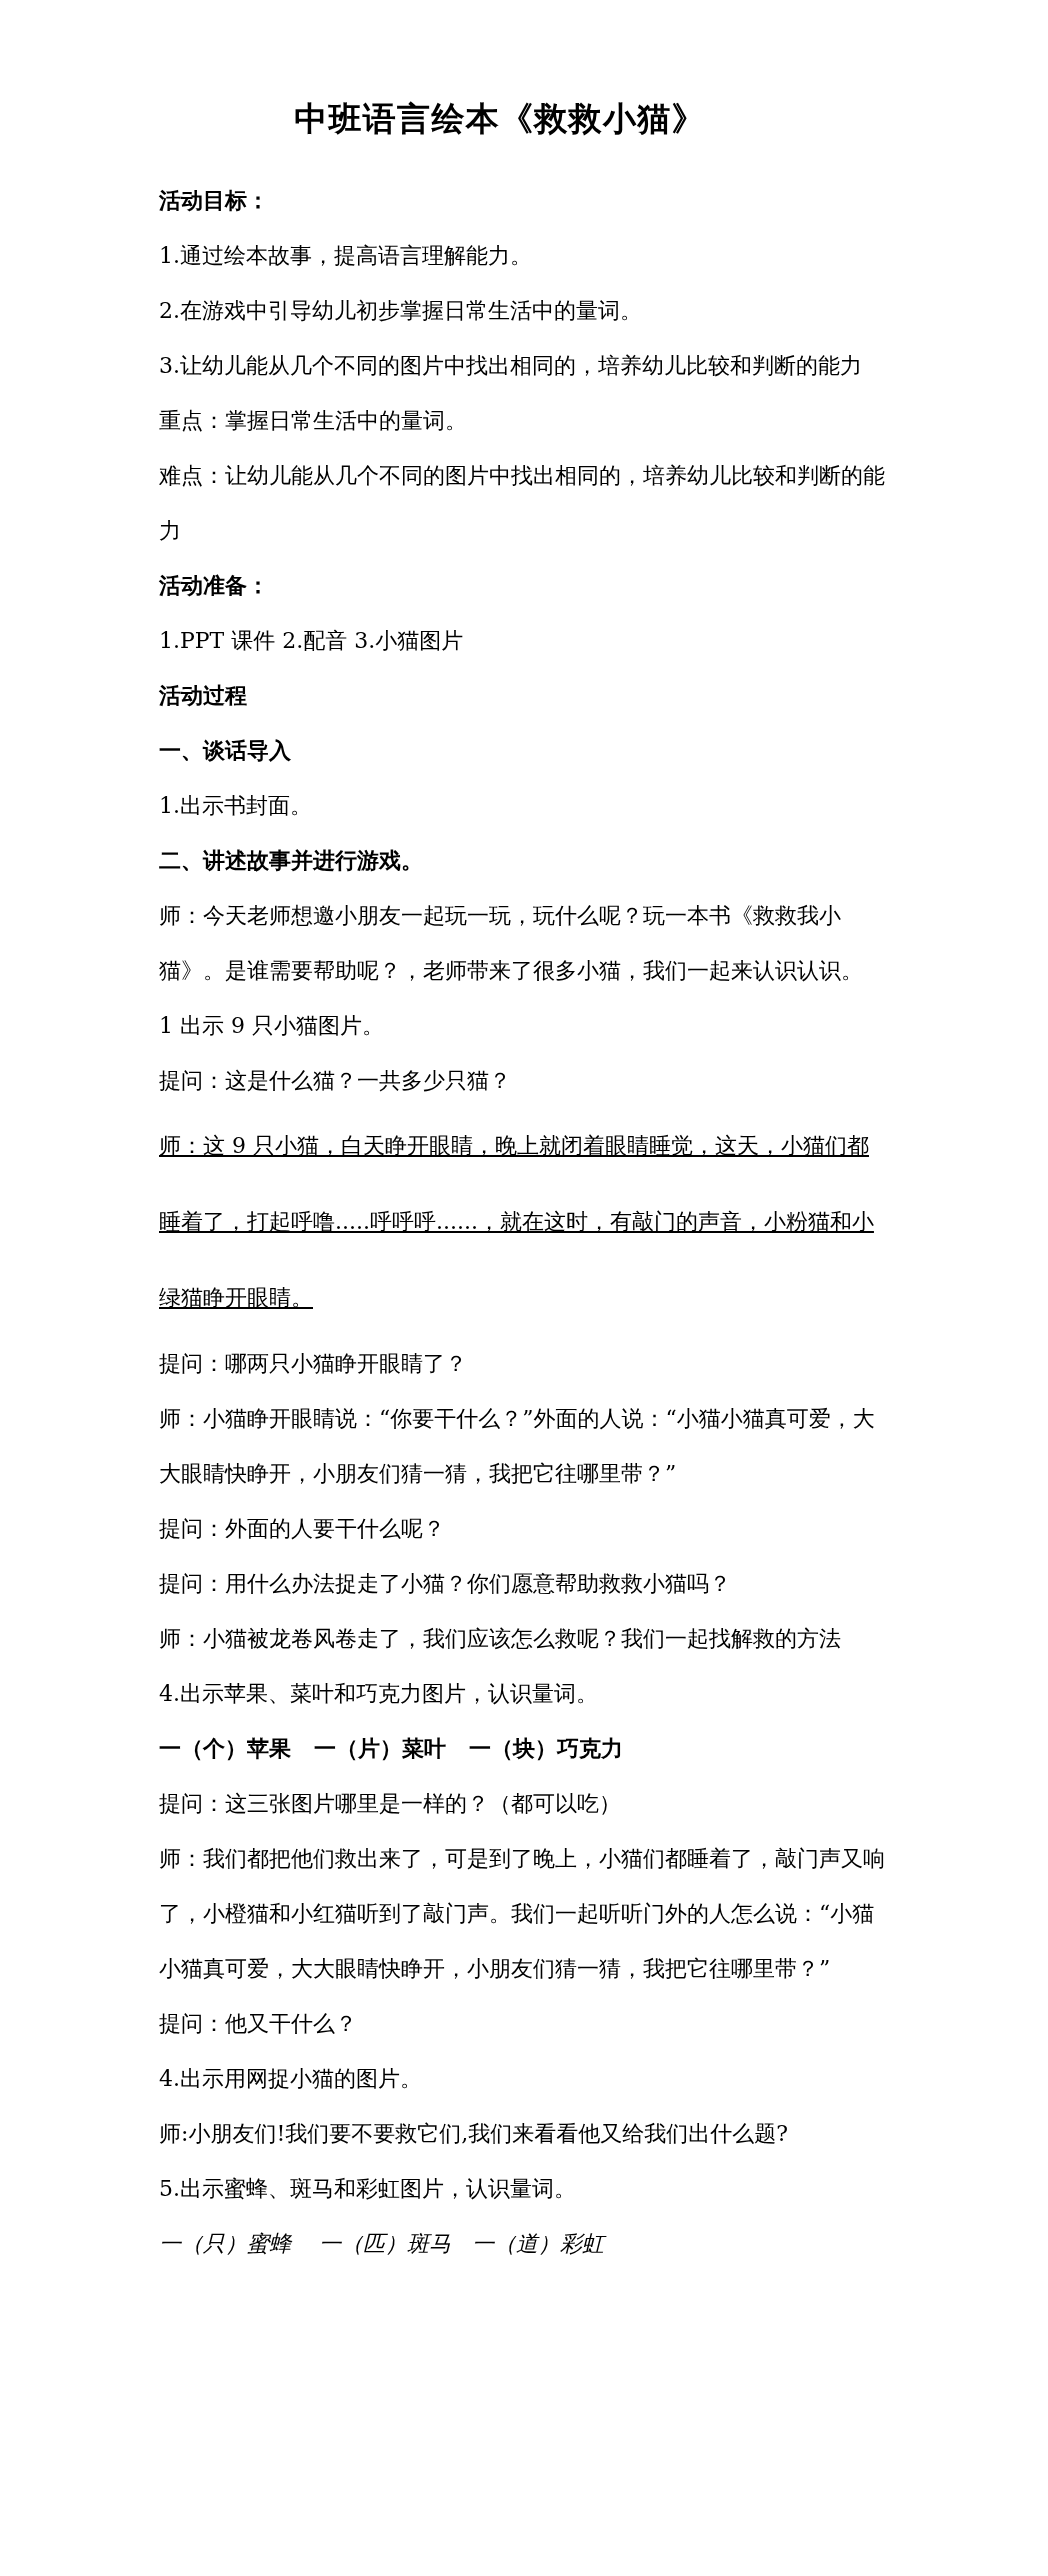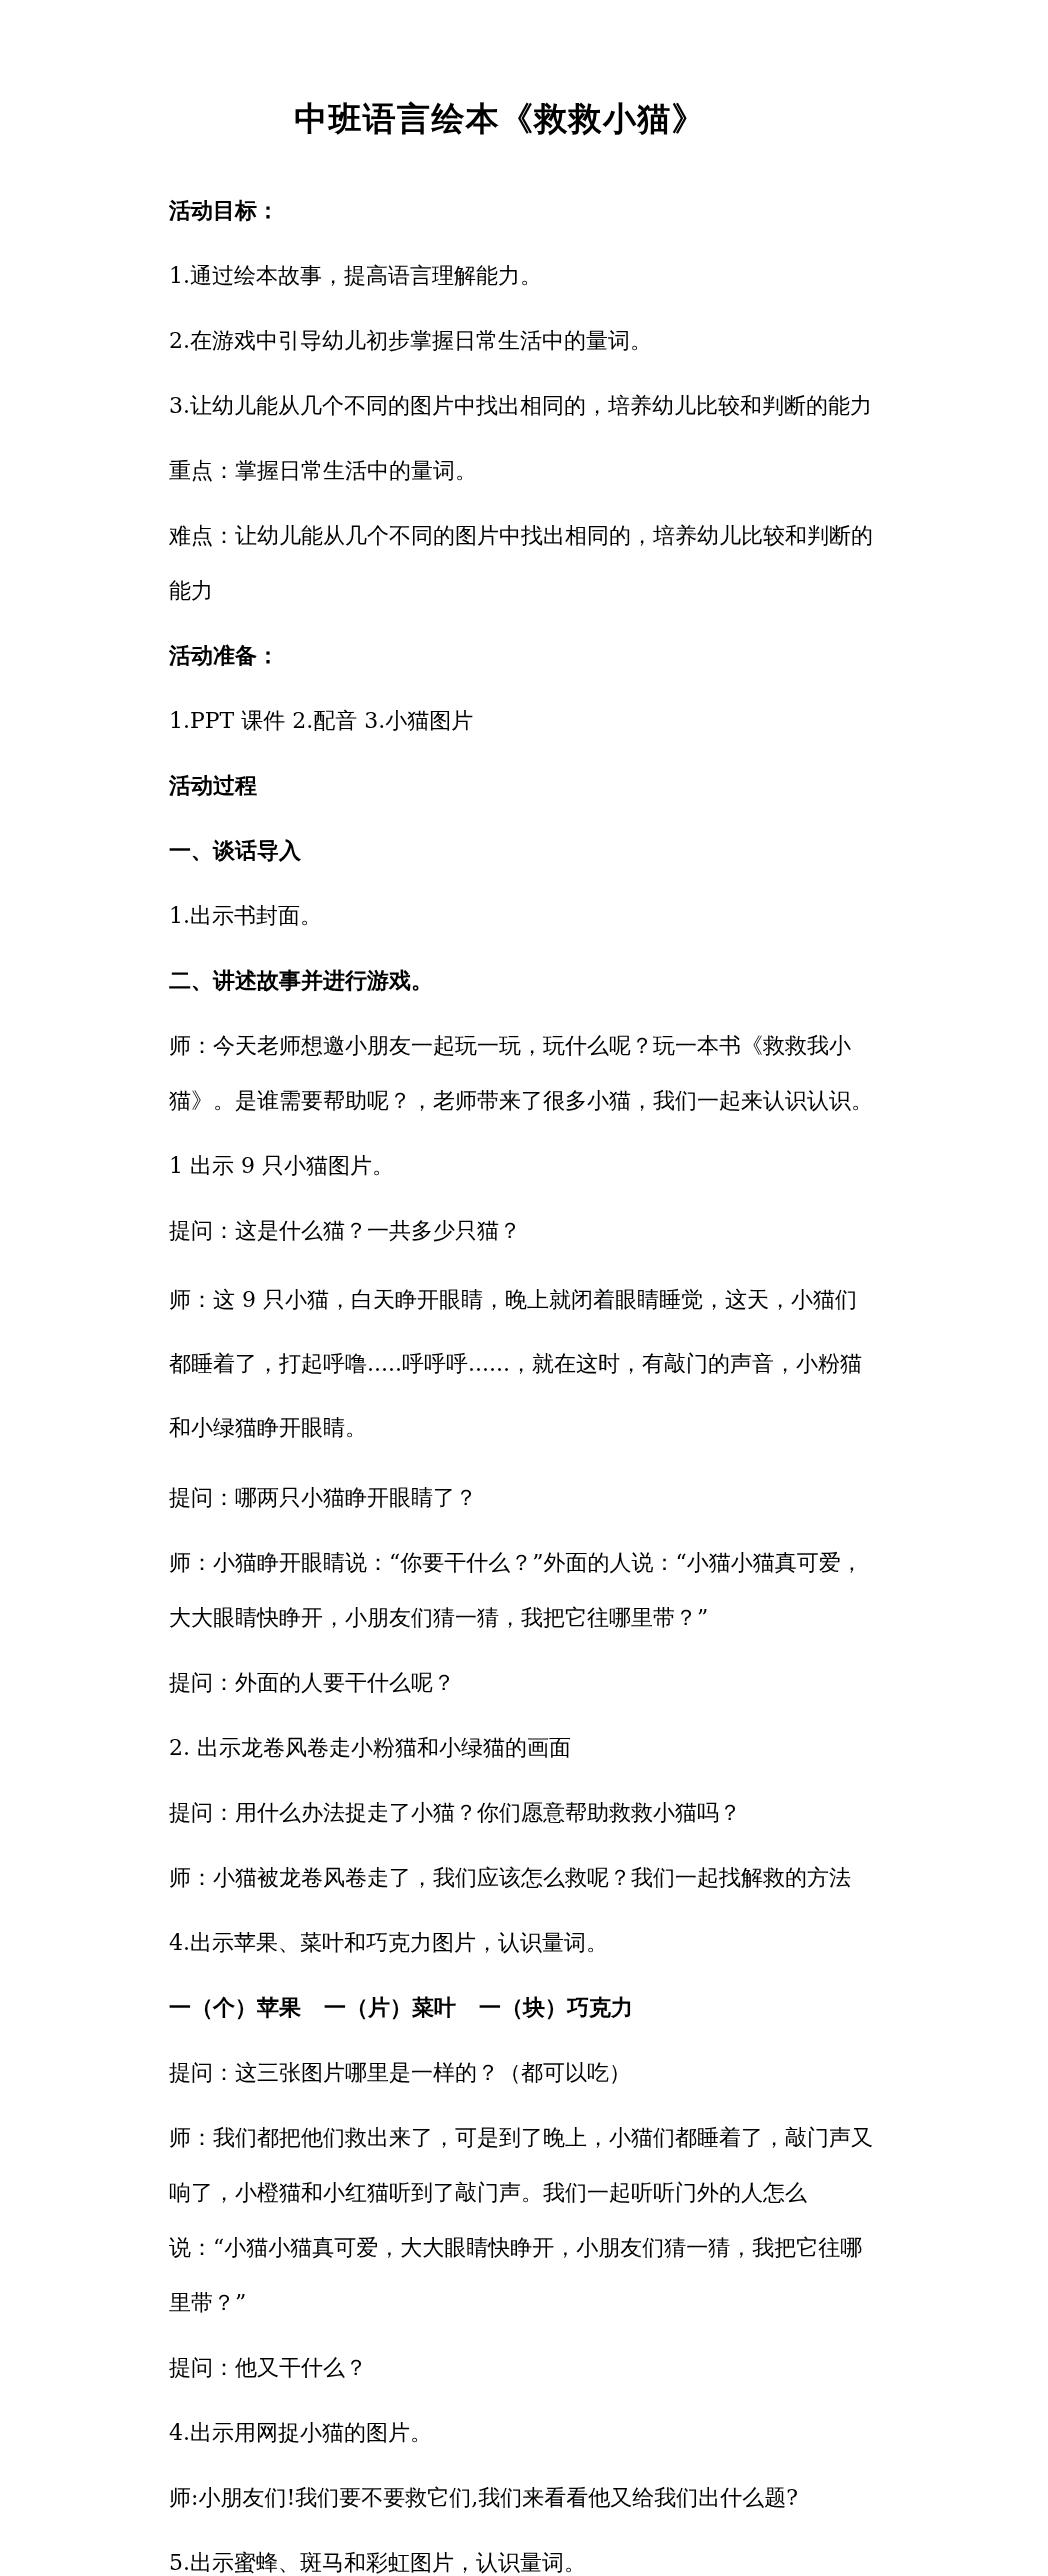--- a/index.html
+++ b/index.html
@@ -29,21 +29,21 @@
   }
   .content {
     position: absolute;
     left: 159px;
     top: 173px;
     width: 727px;
   }
   .p {
     font-size: 22px;
     line-height: 55px;
-    margin: 10px;
+    margin: 0;
     white-space: normal;
     word-break: break-all;
   }
   .p.bold { font-weight: bold; }
 </style>
 </head>
 <body>
 
 <div class="page">
   <div class="title">中班语言绘本《救救小猫》</div>
@@ -57,25 +57,24 @@
     <p class="p">难点：让幼儿能从几个不同的图片中找出相同的，培养幼儿比较和判断的能力</p>
     <p class="p bold">活动准备：</p>
     <p class="p">1.PPT 课件  2.配音  3.小猫图片</p>
     <p class="p bold">活动过程</p>
     <p class="p bold">一、谈话导入</p>
     <p class="p">1.出示书封面。</p>
     <p class="p bold">二、讲述故事并进行游戏。</p>
     <p class="p">师：今天老师想邀小朋友一起玩一玩，玩什么呢？玩一本书《救救我小猫》。是谁需要帮助呢？，老师带来了很多小猫，我们一起来认识认识。</p>
     <p class="p">1 出示 9 只小猫图片。</p>
     <p class="p">提问：这是什么猫？一共多少只猫？</p>
-    <p class="p" style="line-height:64px;">师：这 9 只小猫，白天睁开眼睛，晚上就闭着眼睛睡觉，这天，小猫们都睡着了，打起呼噜.....呼呼呼......，就在这时，有敲门的声音，小粉猫和小绿猫睁开眼睛。</p>
+    <p class="p" style="line-height:76px;text-decoration:underline;">师：这 9 只小猫，白天睁开眼睛，晚上就闭着眼睛睡觉，这天，小猫们都睡着了，打起呼噜.....呼呼呼......，就在这时，有敲门的声音，小粉猫和小绿猫睁开眼睛。</p>
     <p class="p">提问：哪两只小猫睁开眼睛了？</p>
     <p class="p">师：小猫睁开眼睛说：“你要干什么？”外面的人说：“小猫小猫真可爱，大大眼睛快睁开，小朋友们猜一猜，我把它往哪里带？”</p>
     <p class="p">提问：外面的人要干什么呢？</p>
-    <p class="p">2. 出示龙卷风卷走小粉猫和小绿猫的画面</p>
     <p class="p">提问：用什么办法捉走了小猫？你们愿意帮助救救小猫吗？</p>
     <p class="p">师：小猫被龙卷风卷走了，我们应该怎么救呢？我们一起找解救的方法</p>
     <p class="p">4.出示苹果、菜叶和巧克力图片，认识量词。</p>
     <p class="p" style="white-space:pre;font-weight:bold;">一（个）苹果   一（片）菜叶   一（块）巧克力</p>
     <p class="p">提问：这三张图片哪里是一样的？（都可以吃）</p>
     <p class="p">师：我们都把他们救出来了，可是到了晚上，小猫们都睡着了，敲门声又响了，小橙猫和小红猫听到了敲门声。我们一起听听门外的人怎么说：“小猫小猫真可爱，大大眼睛快睁开，小朋友们猜一猜，我把它往哪里带？”</p>
     <p class="p">提问：他又干什么？</p>
     <p class="p">4.出示用网捉小猫的图片。</p>
     <p class="p">师:小朋友们!我们要不要救它们,我们来看看他又给我们出什么题?</p>
     <p class="p">5.出示蜜蜂、斑马和彩虹图片，认识量词。</p>

